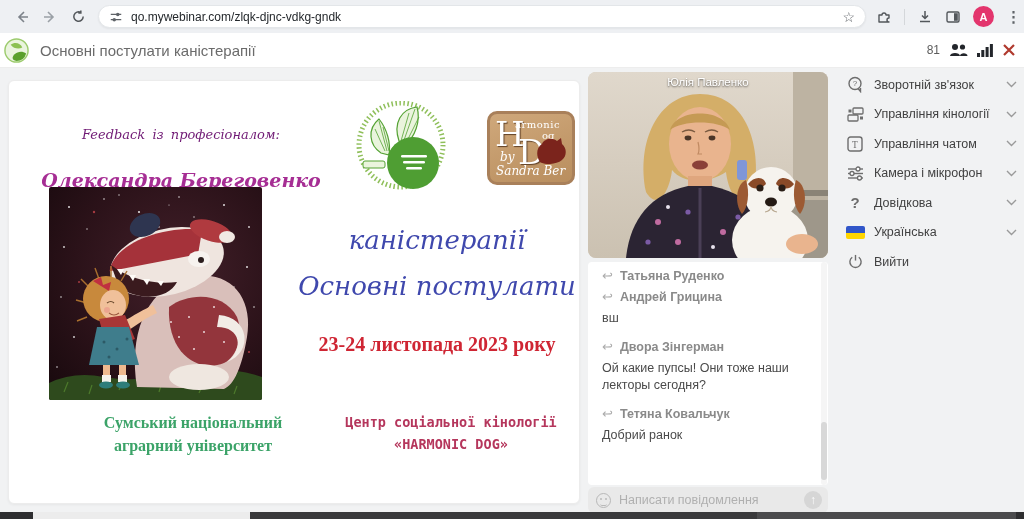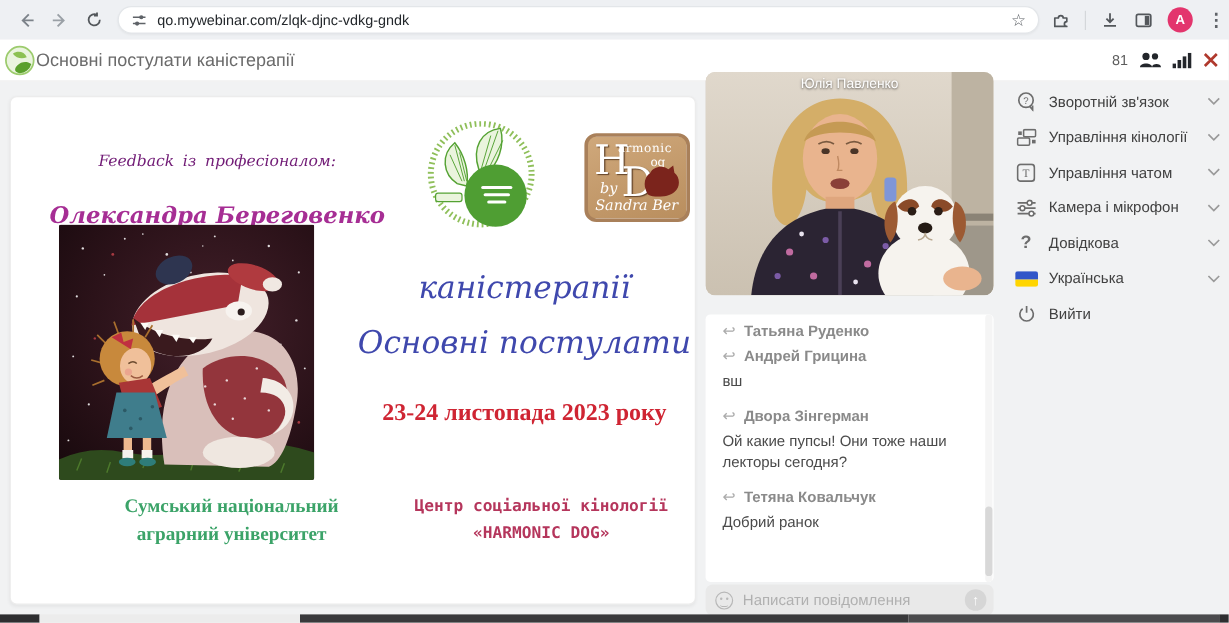--- a/index.html
+++ b/index.html
@@ -17,21 +17,21 @@
   .tb-right { display:flex; align-items:center; margin-left:10px; gap:12px; }
   .tb-divider { width:1px; height:16px; background:#d4d7da; }
   #avatar { width:21px; height:21px; border-radius:50%; background:#e3356d; color:#fff; font-size:11px; font-weight:bold;
             display:flex; align-items:center; justify-content:center; }
   .dots { color:#5f6368; font-size:15px; font-weight:bold; letter-spacing:0; }
 
   
   #webinar-header { left:0; top:33px; width:1024px; height:35px; background:#ffffff; border-bottom:1px solid #ededed;
                     display:flex; align-items:center; }
   #webinar-logo { width:27px; height:27px; margin-left:3px; }
-  #webinar-title { margin-left:0; font-size:15px; color:#6b6b6b; }
+  #webinar-title { margin-left:10px; font-size:15px; color:#6b6b6b; }
   #header-right { margin-left:auto; margin-right:8px; display:flex; align-items:center; gap:9px; }
   #participant-count { font-size:12px; color:#5c5c5c; }
 
   
   #slide { left:8px; top:80px; width:572px; height:424px; background:#ffffff; border:1px solid #ececec; border-radius:6px;
            box-shadow:0 1px 3px rgba(0,0,0,.05); }
   #feedback-line { left:22px; top:46px; width:300px; text-align:center; font-family:"DejaVu Serif", serif; font-style:italic;
                    font-size:13px; color:#701a75; word-spacing:3px; }
   #presenter-line { left:12px; top:72px; width:320px; text-align:center; font-family:"DejaVu Serif", serif; font-style:italic;
                     font-weight:bold; font-size:19px; color:#a62e94;margin-top:16px; }
@@ -49,21 +49,21 @@
   #slide-title { left:284px; top:136px; width:288px; text-align:center; font-family:"DejaVu Serif", serif; font-style:italic;
                  font-size:26px; color:#3f48ad; line-height:46px; }
   #slide-date { left:284px; top:252px; width:288px; text-align:center; font-family:"Liberation Serif", serif; font-weight:bold;
                 font-size:20px; color:#cf2533; }
   #uni-text { left:34px; top:330px; width:300px; text-align:center; font-family:"Liberation Serif", serif; font-weight:bold;
               font-size:16px; color:#3ba368; line-height:23px; }
   #center-text { left:314px; top:330px; width:256px; text-align:center; font-family:"DejaVu Sans Mono", monospace; font-weight:bold;
                  font-size:13.5px; color:#b5365c; line-height:22px; }
 
   
-  #video-panel { left:588px; top:60px; width:240px; height:186px; border-radius:8px; overflow:hidden; background:#d6cec1; }
+  #video-panel { left:588px; top:72px; width:240px; height:186px; border-radius:8px; overflow:hidden; background:#d6cec1; }
   #speaker-name { position:absolute; left:0; top:4px; width:100%; text-align:center; color:#ffffff; font-size:11.5px;
                   text-shadow:0 1px 2px rgba(0,0,0,.65); }
 
   
   #chat-panel { left:588px; top:262px; width:240px; height:223px; background:#ffffff; border-radius:4px; overflow:hidden; }
   .msg { padding:7px 16px 0 14px; }
   .msg-head { display:flex; align-items:center; gap:7px; }
   .msg-name { font-size:12.5px; font-weight:bold; color:#8a8a8a; }
   .msg-text { font-size:12.5px; color:#4a4a4a; margin-top:6px; margin-bottom:6px; line-height:17px; }
   .reply-ic { color:#ababab; font-size:13px; line-height:10px; }

